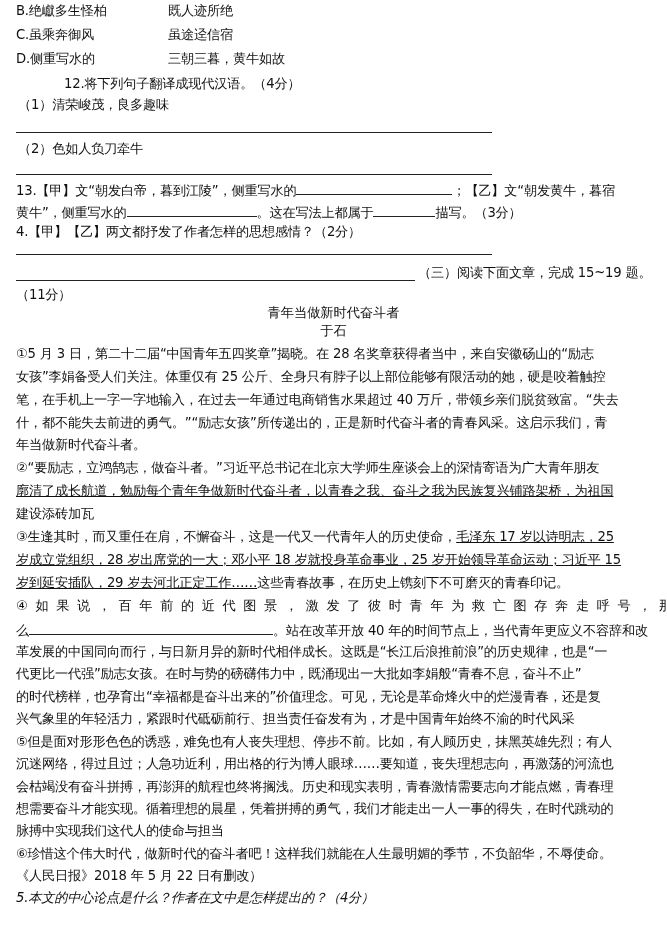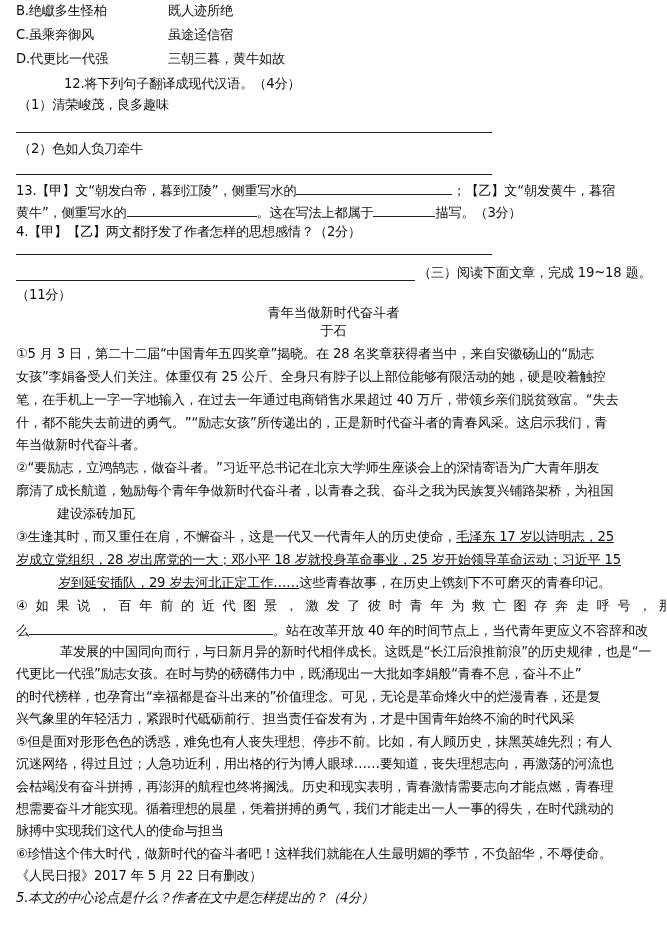--- a/index.html
+++ b/index.html
@@ -21,82 +21,82 @@
   <span>B.</span><span>绝巘多生怪柏</span>
 </div>
 <div class="ln" style="top:2px;left:168px;">既人迹所绝</div>
 
 <div class="ln" style="top:26px;">
   <span>C.</span><span>虽乘奔御风</span>
 </div>
 <div class="ln" style="top:26px;left:168px;">虽途迳信宿</div>
 
 <div class="ln" style="top:50px;">
-  <span>D.</span><span>代更比一代强</span>
+  <span>D.</span><span>侧重写水的</span>
 </div>
 <div class="ln" style="top:50px;left:168px;">三朝三暮，黄牛如故</div>
 
 <div class="ln" style="top:75px;margin-left:48px;">12.将下列句子翻译成现代汉语。（4分）</div>
 <div class="ln" style="top:96px;left:18px;">（1）清荣峻茂，良多趣味</div>
 <div class="rule" style="top:132px;width:476px;"></div>
 <div class="ln" style="top:140px;left:18px;">（2）色如人负刀牵牛</div>
 <div class="rule" style="top:174px;width:476px;"></div>
 
 <div class="ln" style="top:180px;">
   <span>13.【甲】文“朝发白帝，暮到江陵”，侧重写水的</span><span class="blank" style="width:156px;"></span><span>；【乙】文“朝发黄牛，暮宿</span>
 </div>
 <div class="ln" style="top:202px;">
   <span>黄牛”，侧重写水的</span><span class="blank" style="width:130px;"></span><span>。这在写法上都属于</span><span class="blank" style="width:62px;"></span><span>描写。（3分）</span>
 </div>
 
 <div class="ln" style="top:223px;">4.【甲】【乙】两文都抒发了作者怎样的思想感情？（2分）</div>
 <div class="rule" style="top:254px;width:476px;"></div>
 
 <div class="rule" style="top:280px;width:399px;"></div>
-<div class="ln" style="top:264px;left:418px;">（三）阅读下面文章，完成 19~18 题。</div>
+<div class="ln" style="top:264px;left:418px;">（三）阅读下面文章，完成 15~19 题。</div>
 <div class="ln" style="top:286px;">（11分）</div>
 
 <div class="center" style="top:304px;">青年当做新时代奋斗者</div>
 <div class="center" style="top:322px;">于石</div>
 
 <div class="ln" style="top:345px;">①5 月 3 日，第二十二届“中国青年五四奖章”揭晓。在 28 名奖章获得者当中，来自安徽砀山的“励志</div>
 <div class="ln" style="top:368px;">女孩”李娟备受人们关注。体重仅有 25 公斤、全身只有脖子以上部位能够有限活动的她，硬是咬着触控</div>
 <div class="ln" style="top:391px;">笔，在手机上一字一字地输入，在过去一年通过电商销售水果超过 40 万斤，带领乡亲们脱贫致富。“失去</div>
 <div class="ln" style="top:414px;">什，都不能失去前进的勇气。”“励志女孩”所传递出的，正是新时代奋斗者的青春风采。这启示我们，青</div>
 <div class="ln" style="top:436px;">年当做新时代奋斗者。</div>
 
 <div class="ln" style="top:459px;text-align:center;">②“要励志，立鸿鹄志，做奋斗者。”习近平总书记在北京大学师生座谈会上的深情寄语为广大青年朋友</div>
-<div class="ln" style="top:482px;">廓清了成长航道，勉励每个青年争做新时代奋斗者，以青春之我、奋斗之我为民族复兴铺路架桥，为祖国</div>
-<div class="ln" style="top:505px;margin-left:41px;">建设添砖加瓦</div>
+<div class="ln" style="top:482px;text-decoration:underline;">廓清了成长航道，勉励每个青年争做新时代奋斗者，以青春之我、奋斗之我为民族复兴铺路架桥，为祖国</div>
+<div class="ln" style="top:505px;">建设添砖加瓦</div>
 
 <div class="ln" style="top:528px;">
   <span>③生逢其时，而又重任在肩，不懈奋斗，这是一代又一代青年人的历史使命，</span><span class="ul">毛泽东 17 岁以诗明志，25</span>
 </div>
 <div class="ln ul" style="top:551px;">岁成立党组织，28 岁出席党的一大；邓小平 18 岁就投身革命事业，25 岁开始领导革命运动；习近平 15</div>
-<div class="ln" style="top:574px;margin-left:42px;">
+<div class="ln" style="top:574px;">
   <span class="ul">岁到延安插队，29 岁去河北正定工作……</span><span>这些青春故事，在历史上镌刻下不可磨灭的青春印记。</span>
 </div>
 
 <div class="ln spread" style="top:597px;">④如果说，百年前的近代图景，激发了彼时青年为救亡图存奔走呼号，那</div>
 <div class="ln" style="top:620px;">
   <span>么</span><span class="blank" style="width:244px;"></span><span>。站在改革开放 40 年的时间节点上，当代青年更应义不容辞和改</span>
 </div>
-<div class="ln" style="top:643px;margin-left:44px;">革发展的中国同向而行，与日新月异的新时代相伴成长。这既是“长江后浪推前浪”的历史规律，也是“一</div>
+<div class="ln" style="top:643px;">革发展的中国同向而行，与日新月异的新时代相伴成长。这既是“长江后浪推前浪”的历史规律，也是“一</div>
 <div class="ln" style="top:665px;">代更比一代强”励志女孩。在时与势的磅礴伟力中，既涌现出一大批如李娟般“青春不息，奋斗不止”</div>
 <div class="ln" style="top:688px;">的时代榜样，也孕育出“幸福都是奋斗出来的”价值理念。可见，无论是革命烽火中的烂漫青春，还是复</div>
 <div class="ln" style="top:710px;">兴气象里的年轻活力，紧跟时代砥砺前行、担当责任奋发有为，才是中国青年始终不渝的时代风采</div>
 
 <div class="ln" style="top:733px;">⑤但是面对形形色色的诱惑，难免也有人丧失理想、停步不前。比如，有人顾历史，抹黑英雄先烈；有人</div>
 <div class="ln" style="top:755px;">沉迷网络，得过且过；人急功近利，用出格的行为博人眼球……要知道，丧失理想志向，再激荡的河流也</div>
 <div class="ln" style="top:778px;">会枯竭没有奋斗拼搏，再澎湃的航程也终将搁浅。历史和现实表明，青春激情需要志向才能点燃，青春理</div>
 <div class="ln" style="top:800px;">想需要奋斗才能实现。循着理想的晨星，凭着拼搏的勇气，我们才能走出一人一事的得失，在时代跳动的</div>
 <div class="ln" style="top:822px;">脉搏中实现我们这代人的使命与担当</div>
 
 <div class="ln" style="top:845px;">⑥珍惜这个伟大时代，做新时代的奋斗者吧！这样我们就能在人生最明媚的季节，不负韶华，不辱使命。</div>
-<div class="ln" style="top:867px;">《人民日报》2017 年 5 月 22 日有删改）</div>
+<div class="ln" style="top:867px;">《人民日报》2018 年 5 月 22 日有删改）</div>
 
 <div class="ln" style="top:889px;font-style:italic;">5.本文的中心论点是什么？作者在文中是怎样提出的？（4分）</div>
 
 <style>
   
 </style>
 
 <div class="rule" style="top:888px;width:0;"></div>
 
 <div class="rule" style="top:884px;width:0;"></div>

